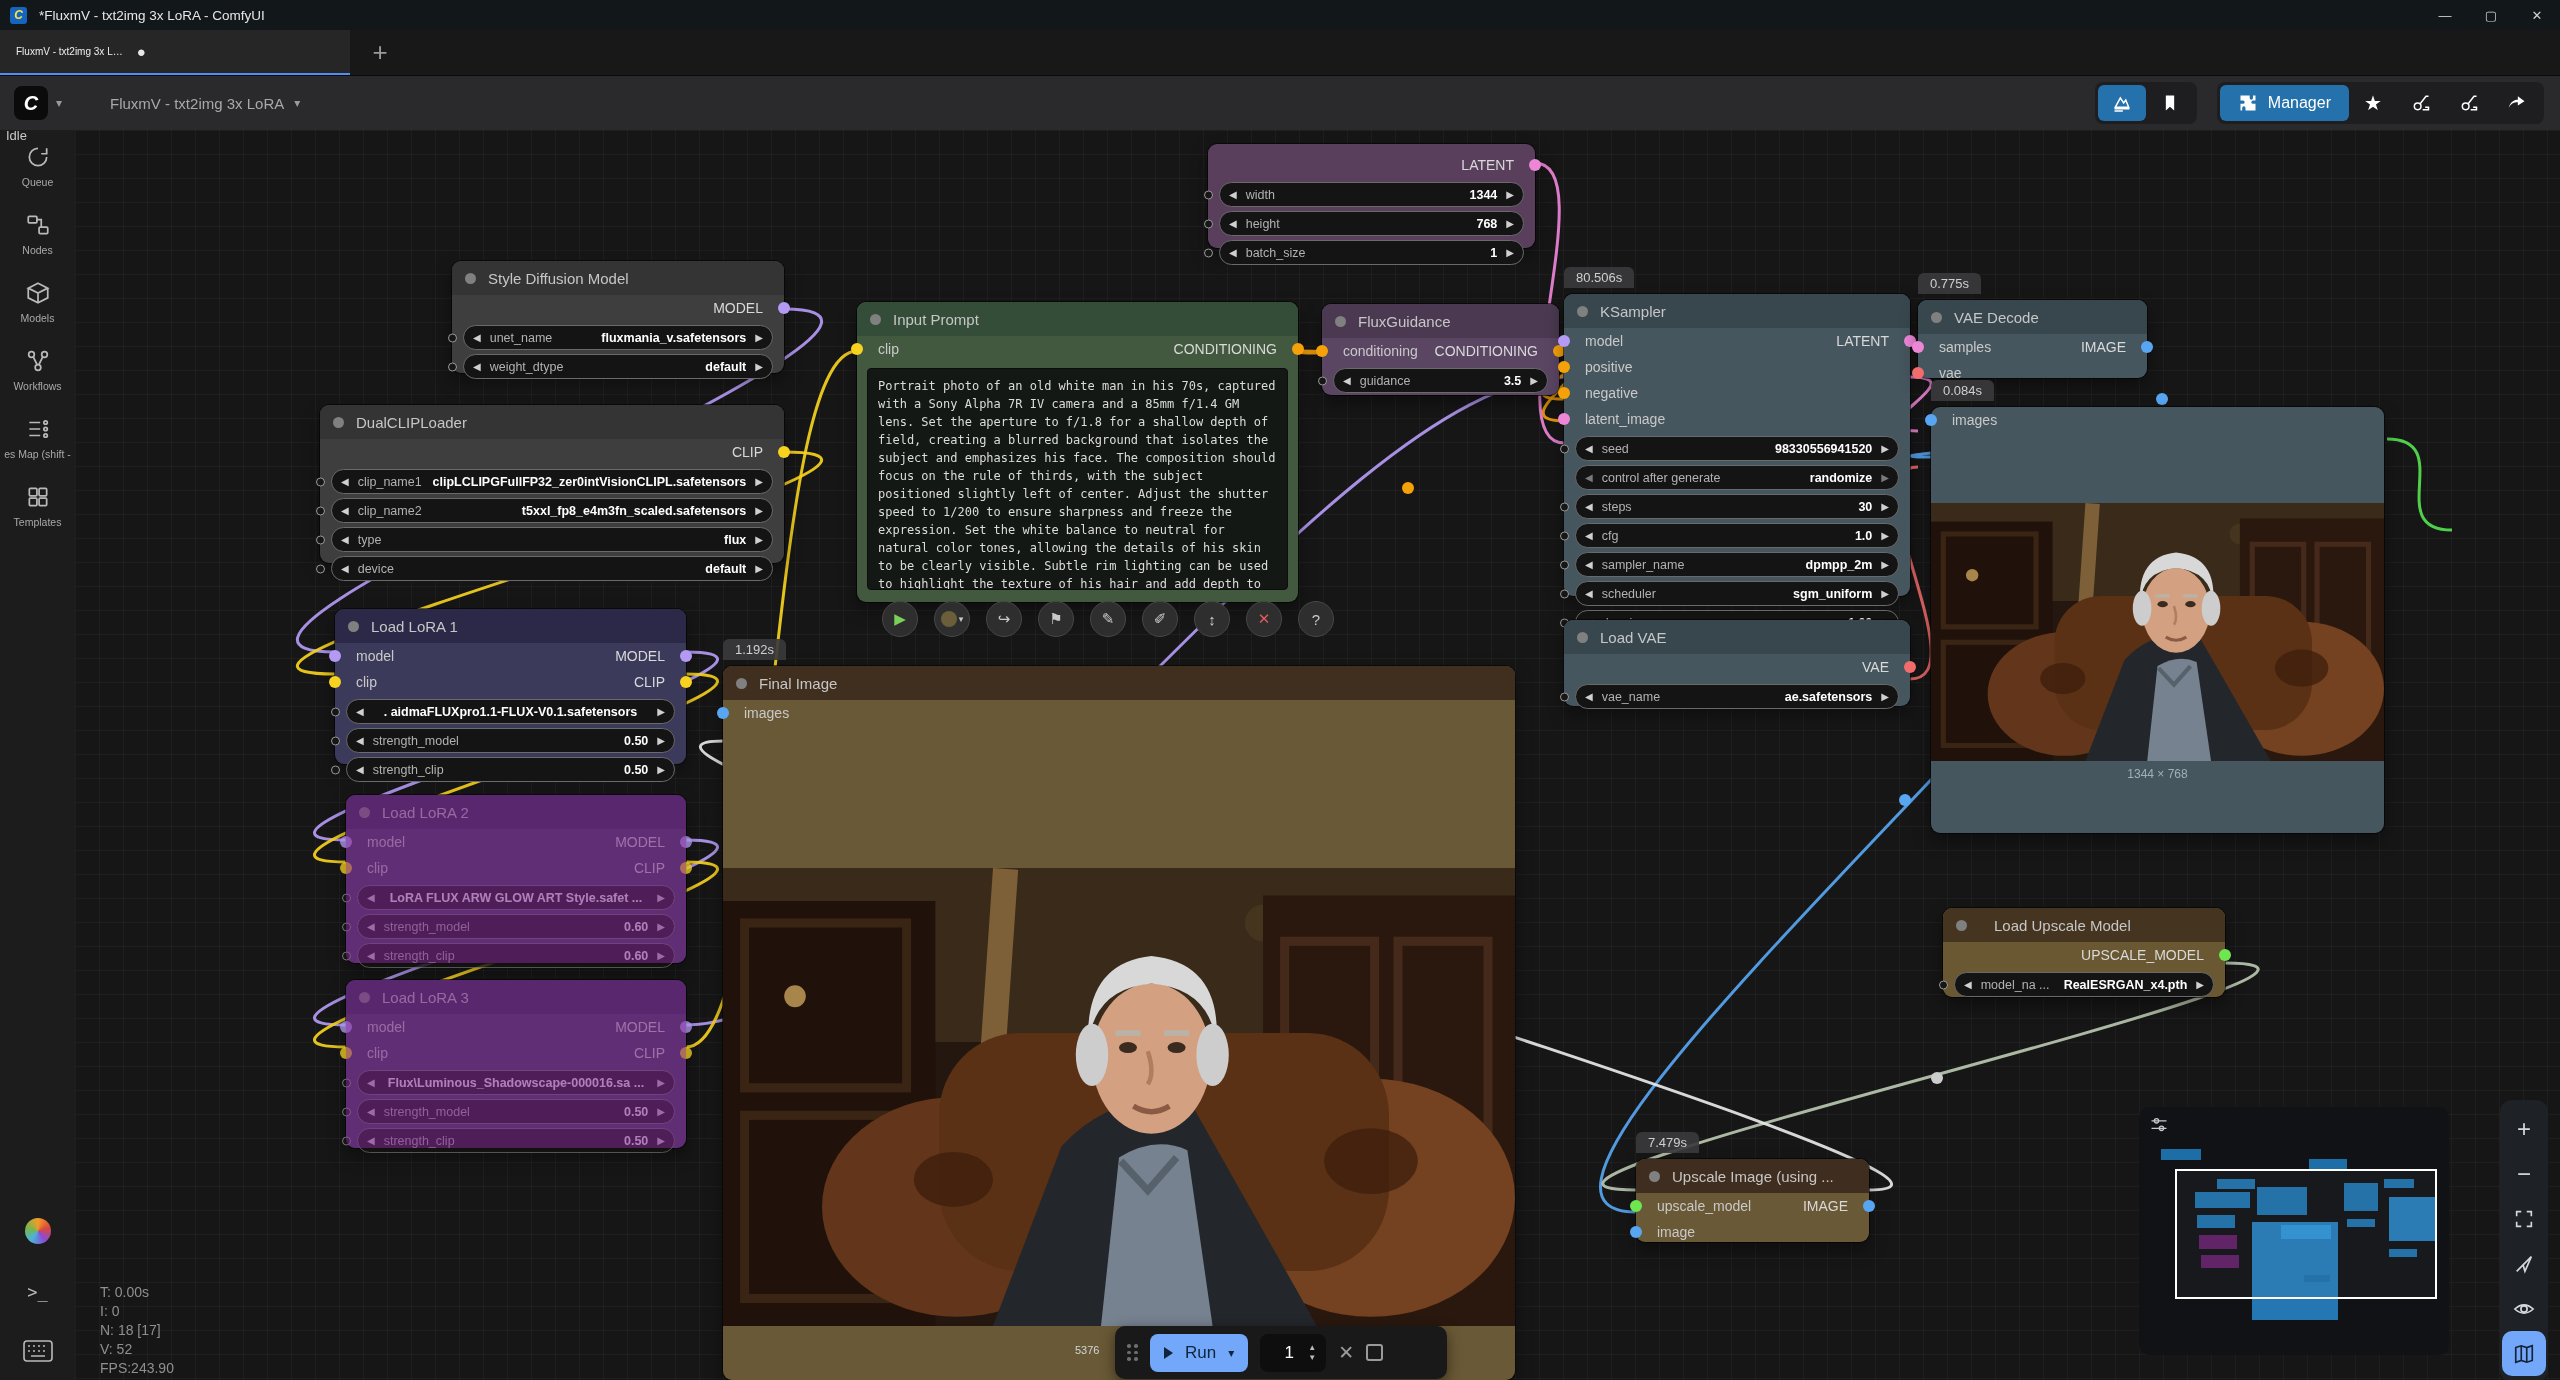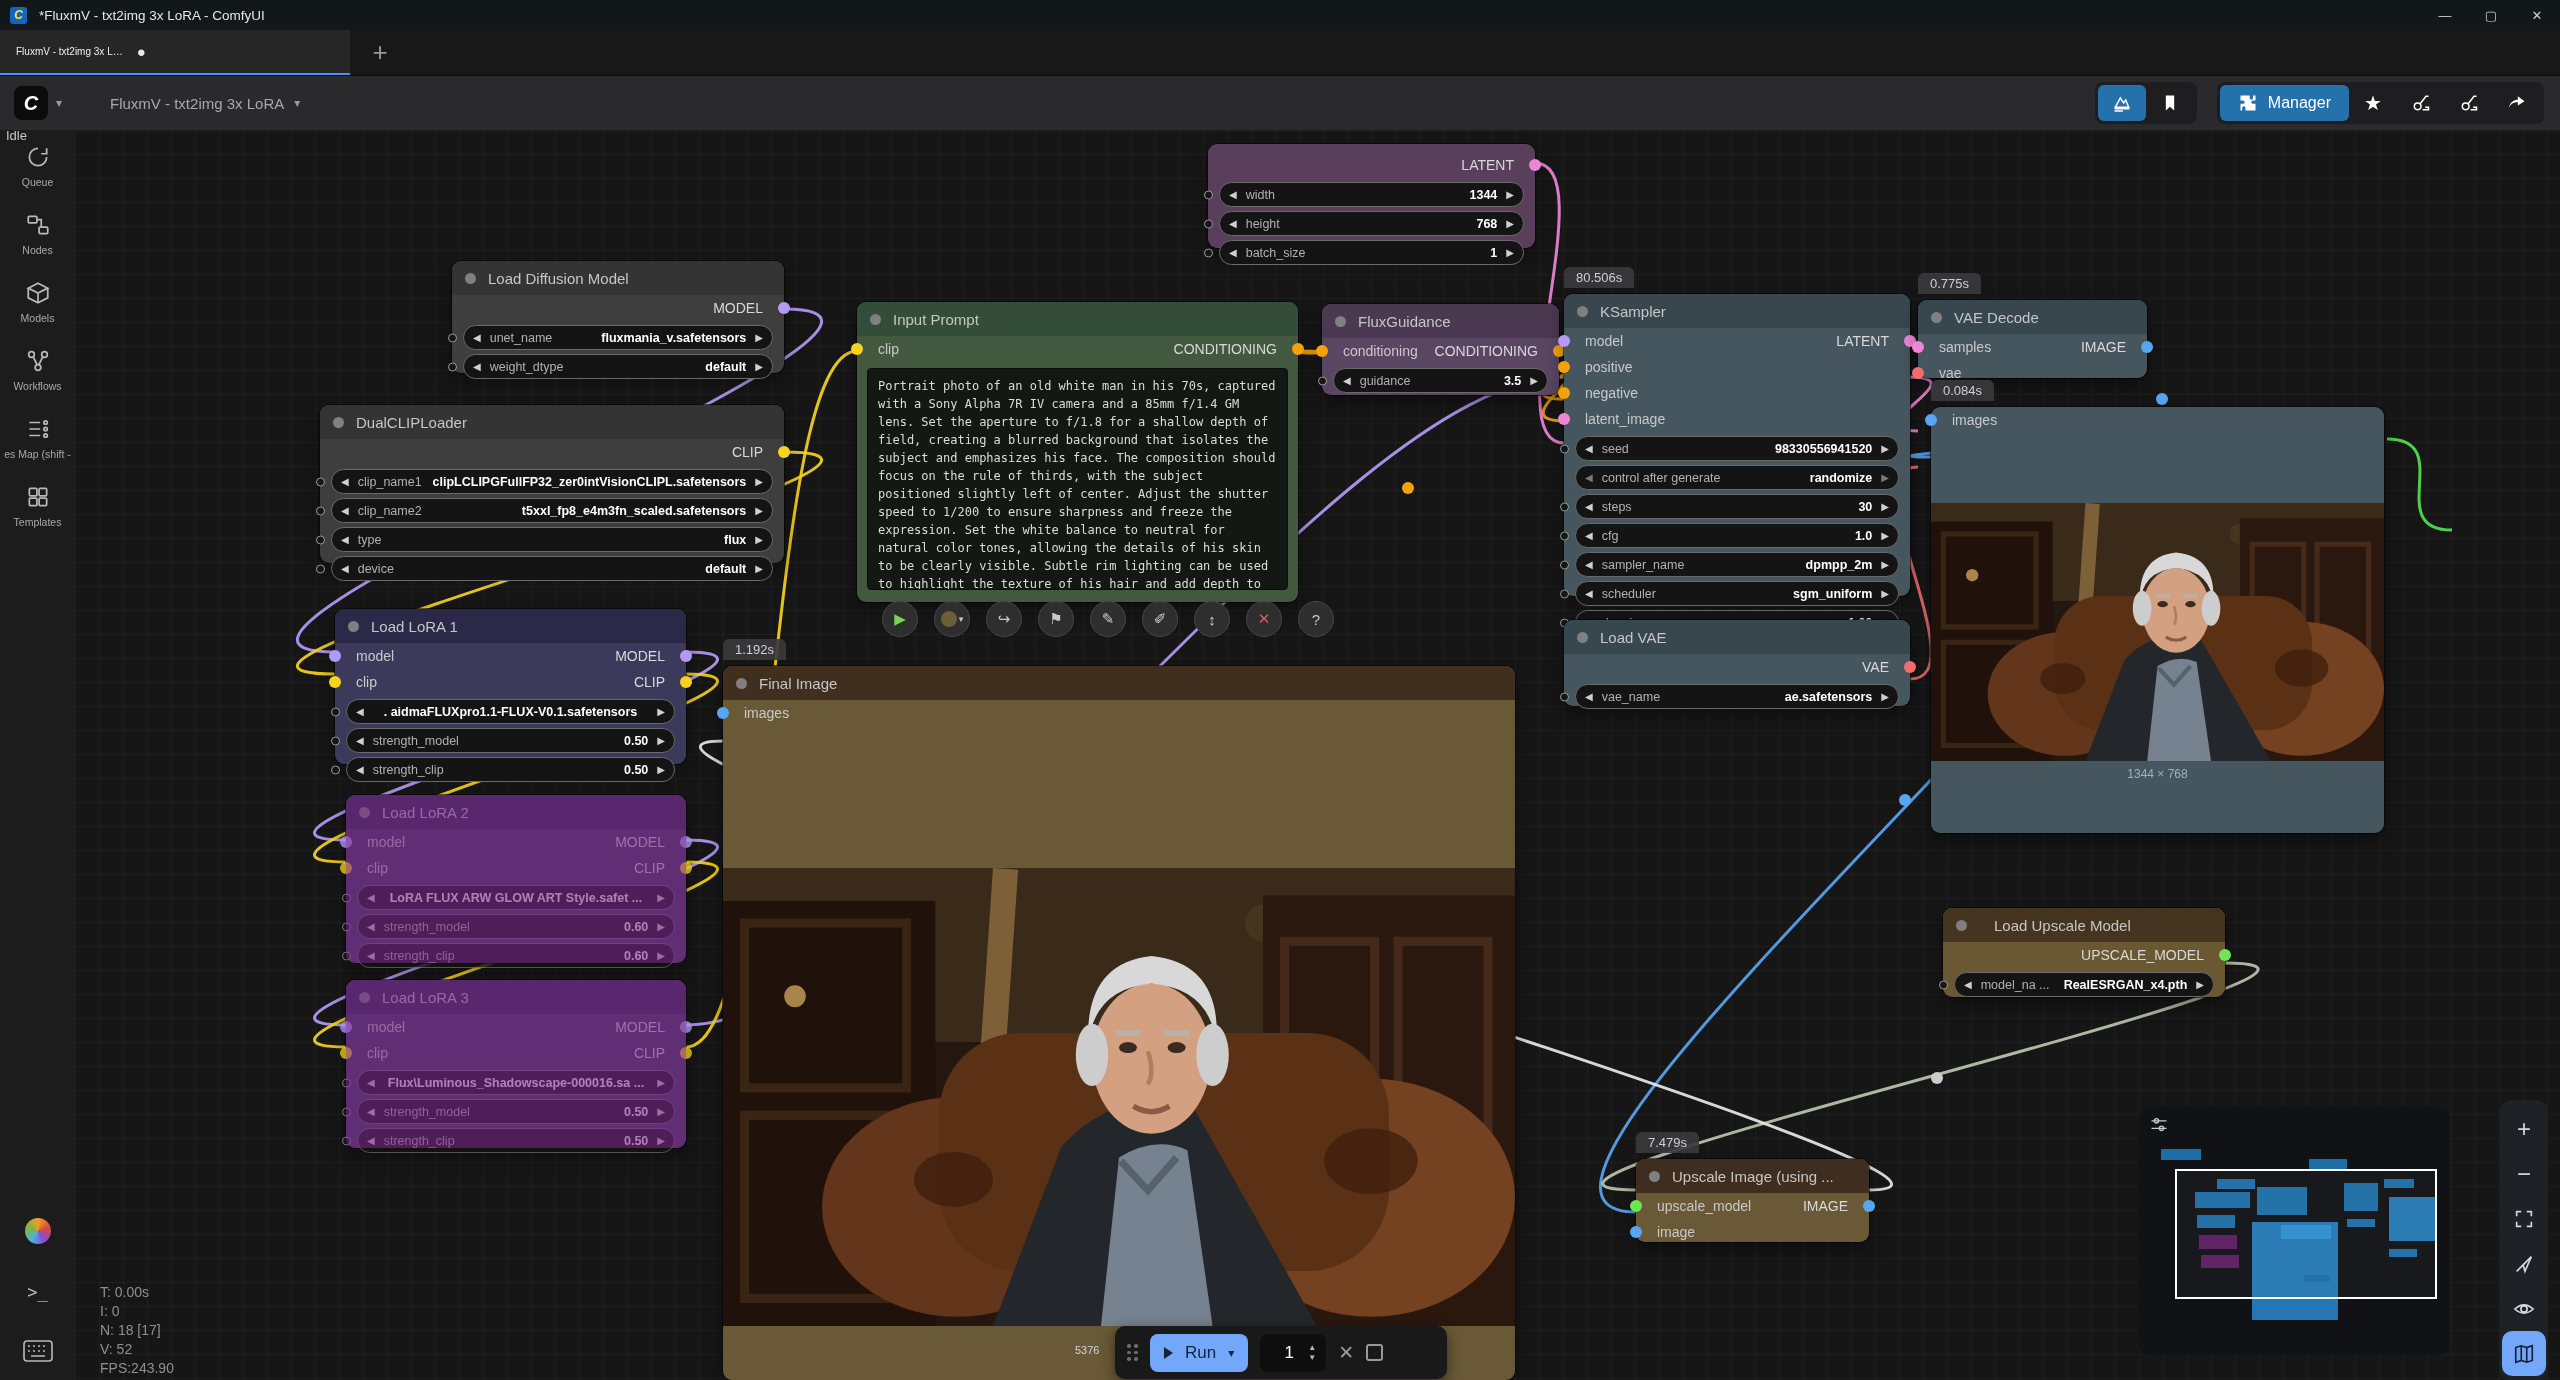--- a/index.html
+++ b/index.html
@@ -326,21 +326,21 @@
           <div class="wsock"></div>
           <div class="arr">◀</div>
           <div class="wlabel">batch_size</div>
           <div class="wvalue">1</div>
           <div class="arr">▶</div>
         </div>
       </div>
       <div class="node" style="left: 452px; top: 261px; width: 332px; height: 112px; background: rgb(62, 62, 62);">
         <div class="node-header" style="background: rgb(52, 52, 52);">
           <div class="cdot"></div>
-          <div class="ntitle">Load Diffusion Model</div>
+          <div class="ntitle">Style Diffusion Model</div>
         </div>
         <div class="srow">
           <div class="out-label">MODEL</div>
           <div class="sdot r" style="background: rgb(180, 154, 245);"></div>
         </div>
         <div class="widget">
           <div class="wsock"></div>
           <div class="arr">◀</div>
           <div class="wlabel">unet_name</div>
           <div class="wvalue">fluxmania_v.safetensors</div>

